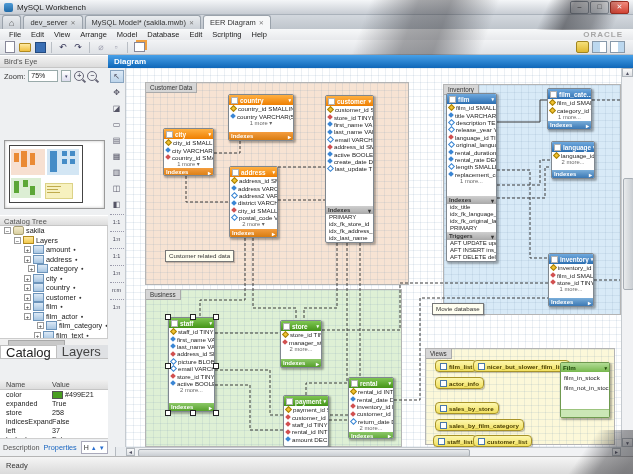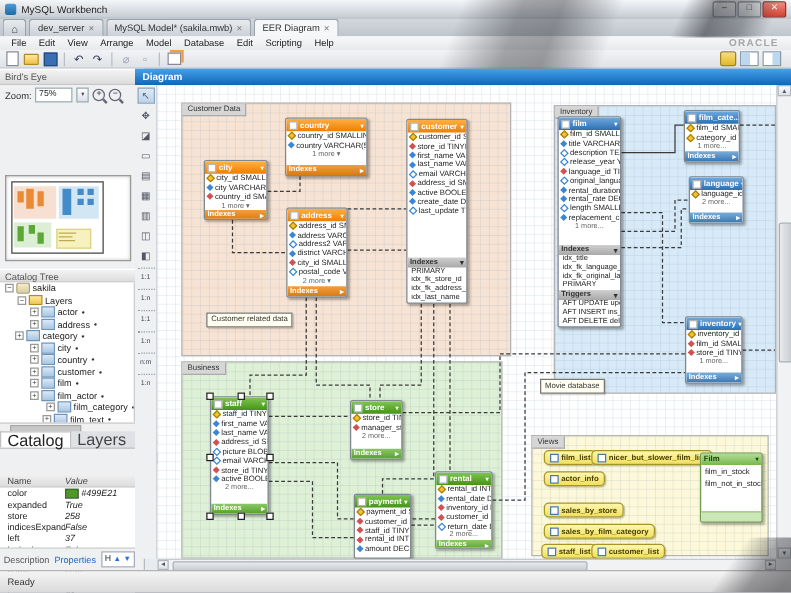--- a/index.html
+++ b/index.html
@@ -63,21 +63,21 @@
   
   #cat-tabs{position:absolute;left:0;top:290px;width:108px;height:13px;display:flex;background:#dfe1e4;border-bottom:1px solid #c0c0c0;}
   .ctab{font-size:13px;color:#444;padding:0 5px;line-height:13px;}
   .ctab.active{background:#fff;color:#222;border:1px solid #c0c0c0;border-bottom:none;}
   
   #props-header-row{position:absolute;left:0;top:314px;width:108px;}
   #props-grid{position:absolute;left:0;top:325px;width:108px;background:#fff;}
   .prow{display:flex;height:9px;font-size:7.2px;color:#222;align-items:center;}
   .prow.head{background:linear-gradient(#f0f0f0,#ddd);border-bottom:1px solid #c5c5c5;color:#444;}
   .prow .c1{width:52px;padding-left:6px;box-sizing:border-box;white-space:nowrap;overflow:hidden;}
-  .prow .c2{flex:1;white-space:nowrap;overflow:hidden;display:flex;align-items:center;gap:2px;font-style:italic;}
+  .prow .c2{flex:1;white-space:nowrap;overflow:hidden;display:flex;align-items:center;gap:2px;}
   .swatch{width:9px;height:6px;border:1px solid #555;flex:none;}
   
   #side-bottom{position:absolute;left:0;top:438px;width:108px;height:18px;background:#eef0f2;display:flex;align-items:center;padding:0 3px;box-sizing:border-box;gap:4px;border-top:1px solid #cfcfcf;}
   .btab{font-size:7.3px;color:#555;}
   .btab.active{color:#1a66c0;}
   #hbox{margin-left:auto;display:flex;align-items:center;border:1px solid #aab;background:#fff;height:11px;padding:0 2px;gap:2px;font-size:7px;color:#333;}
   #hbox .arr{color:#2a6fd0;font-size:6px;}
   
   #diagram-header{position:absolute;left:108px;top:55px;width:525px;height:13px;background:linear-gradient(#47a0e8,#0f67b8);color:#fff;font-size:8px;font-weight:bold;line-height:13px;padding-left:6px;box-sizing:border-box;}
   #palette{position:absolute;left:108px;top:68px;width:18px;height:379px;background:#eef0f2;border-right:1px solid #c5cacf;box-sizing:border-box;display:flex;flex-direction:column;align-items:center;padding-top:2px;gap:3px;}
@@ -252,30 +252,30 @@
           <span>sakila</span>
         </div>
         <div class="trow" style="padding-left: 14px;">
           <span class="exp">−</span>
           <span class="i-folder"></span>
           <span>Layers</span>
         </div>
         <div class="trow" style="padding-left: 24px;">
           <span class="exp">+</span>
           <span class="i-table"></span>
-          <span>actor</span>
+          <span>amount</span>
           <span class="dot">●</span>
         </div>
         <div class="trow" style="padding-left: 24px;">
           <span class="exp">+</span>
           <span class="i-table"></span>
           <span>address</span>
           <span class="dot">●</span>
         </div>
-        <div class="trow" style="padding-left: 12px;">
+        <div class="trow" style="padding-left: 28px;">
           <span class="exp">+</span>
           <span class="i-table"></span>
           <span>category</span>
           <span class="dot">●</span>
         </div>
         <div class="trow" style="padding-left: 24px;">
           <span class="exp">+</span>
           <span class="i-table"></span>
           <span>city</span>
           <span class="dot">●</span>

